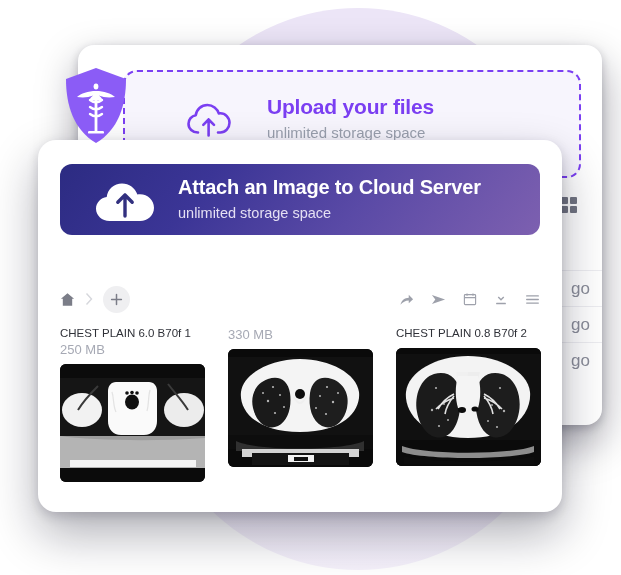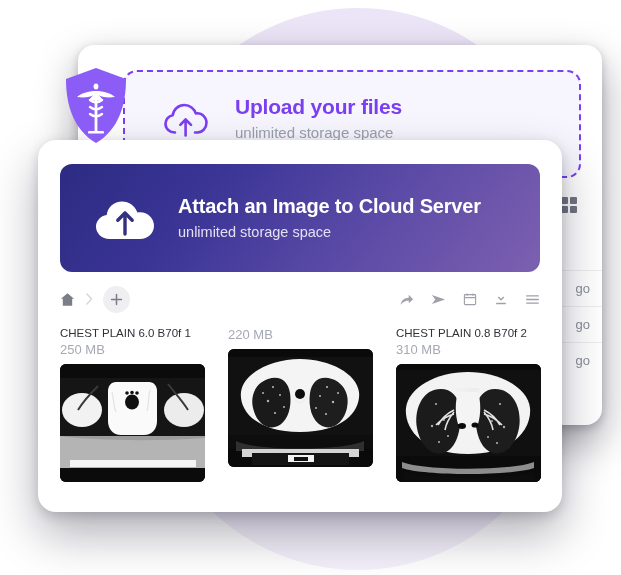--- a/index.html
+++ b/index.html
@@ -42,22 +42,22 @@
     position:absolute;
     left:45px;top:25px;
     width:458px;height:108px;
     border:2px dashed #7b3ff2;
     border-radius:14px;
     background:#f7f5fd;
     box-sizing:border-box;
   }
   .dash-inner{
     position:absolute;
-    left:38px;top:22px;
-    display:flex;align-items:center;gap:26px;
+    left:61px;top:22px;
+    display:flex;align-items:center;gap:35px;
   }
   .cloud-outline{width:46px;height:40px;flex:0 0 auto;}
   .dash-text .t1{
     font-size:21px;font-weight:bold;color:#7b3ff2;letter-spacing:-.2px;
     line-height:26px;
   }
   .dash-text .t2{
     font-size:15px;color:#9aa0ae;line-height:22px;margin-top:2px;
   }
 
@@ -69,37 +69,37 @@
   }
   .grid-icon i{display:block;background:#737683;border-radius:1px;}
 
   
   .row-list{position:absolute;left:0;right:0;top:225px;}
   .row{
     height:36px;border-top:1px solid #ededf1;
     display:flex;align-items:center;justify-content:flex-end;
     padding-right:12px;box-sizing:border-box;
   }
-  .row span{font-size:13px;color:#8a8d99;}
+  .row span{font-size:17px;color:#8a8d99;}
 
   
   .modal{
     position:absolute;
     left:38px;top:140px;
     width:524px;height:372px;
     background:#ffffff;
     border-radius:18px;
     box-shadow:0 22px 48px rgba(10,8,30,.32), 0 4px 12px rgba(10,8,30,.16);
     z-index:3;
   }
 
   .banner{
     position:absolute;
     left:22px;top:24px;
-    width:480px;height:108px;
+    width:480px;height:71px;
     border-radius:12px;
     background:linear-gradient(128deg,#2c2b82 0%, #3b3596 30%, #5a4aa6 62%, #7d60b0 100%);
     display:flex;align-items:center;
     box-sizing:border-box;
     padding:0 0 0 34px;
   }
   .banner .cloud-solid{width:62px;height:48px;flex:0 0 auto;margin-right:22px;}
   .banner .b1{
     font-size:20px;font-weight:bold;color:#ffffff;letter-spacing:-.2px;line-height:25px;
   }
@@ -284,21 +284,21 @@
             <path d="M52 28c2 6 1 14 4 20M90 26c-2 7-1 14-3 21" stroke="#d8d8d8" stroke-width="1.2" fill="none" opacity=".7"></path>
             <path d="M0 72h145v32H0z" fill="#9c9c9c"></path>
             <path d="M0 72c30 4 90 6 145 2v30H0z" fill="#b4b4b4"></path>
             <path d="M10 96h126v7H10z" fill="#f5f5f5"></path>
             <path d="M38 22c-6 6-14 14-20 24M108 20c6 8 14 16 20 26" stroke="#3a3a3a" stroke-width="2" fill="none"></path>
           </svg>
         </div>
       </div>
 
       <div class="file">
-        <div class="fsize">220 MB</div>
+        <div class="fsize">330 MB</div>
         <div class="thumb">
           <svg viewBox="0 0 145 118" preserveAspectRatio="none">
             <rect width="145" height="118" fill="#0a0a0a"></rect>
             <rect y="8" width="145" height="84" fill="#111"></rect>
             <path d="M72 10c30 0 57 15 59 33 2 17-13 40-59 40S11 60 13 43C15 25 42 10 72 10z" fill="#f4f4f4"></path>
             <path d="M40 30c12-4 20 2 22 14 2 14-2 28-12 33-11 5-22-4-25-18-3-13 3-25 15-29z" fill="#1a1a1a"></path>
             <path d="M104 30c-12-4-20 2-22 14-2 14 2 28 12 33 11 5 22-4 25-18 3-13-3-25-15-29z" fill="#1e1e1e"></path>
             <ellipse cx="72" cy="45" rx="5" ry="5" fill="#0d0d0d"></ellipse>
             <path d="M66 48c2 4 4 6 6 6s4-2 6-6" stroke="#efefef" stroke-width="2" fill="none"></path>
             <g fill="#cfcfcf" opacity=".85">
@@ -320,21 +320,20 @@
             <path d="M14 100h117v8H14z" fill="#d4d4d4"></path>
             <path d="M24 104h97v12H24z" fill="#141414"></path>
             <path d="M60 106h26v7H60z" fill="#f2f2f2"></path>
             <path d="M66 108h14v4H66z" fill="#101010"></path>
           </svg>
         </div>
       </div>
 
       <div class="file">
         <div class="fname">CHEST PLAIN 0.8 B70f 2</div>
-        <div class="fsize">310 MB</div>
         <div class="thumb">
           <svg viewBox="0 0 145 118" preserveAspectRatio="none">
             <rect width="145" height="118" fill="#0a0a0a"></rect>
             <rect y="6" width="145" height="90" fill="#101010"></rect>
             <path d="M72 8c32 0 60 16 62 36 2 20-16 46-62 46S8 64 10 44C12 24 40 8 72 8z" fill="#f3f3f3"></path>
             <path d="M38 26c14-4 24 4 26 18 2 18-2 38-14 44-13 6-26-6-29-24-3-17 4-34 17-38z" fill="#1b1b1b"></path>
             <path d="M106 26c-14-4-24 4-26 18-2 18 2 38 14 44 13 6 26-6 29-24 3-17-4-34-17-38z" fill="#1d1d1d"></path>
             <path d="M60 24c4 14 6 26 4 40 6-12 10-26 8-40z" fill="#f0f0f0"></path>
             <path d="M84 24c-4 14-6 26-4 40-6-12-10-26-8-40z" fill="#ededed"></path>
             <path d="M62 28h20c3 10 3 22 0 32H62c-3-10-3-22 0-32z" fill="#f4f4f4"></path>

